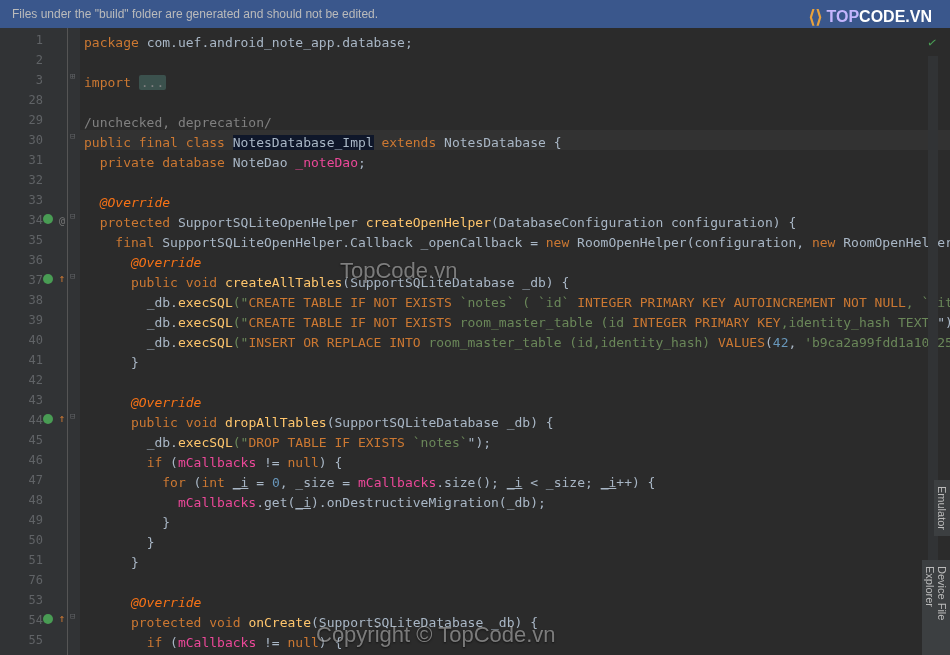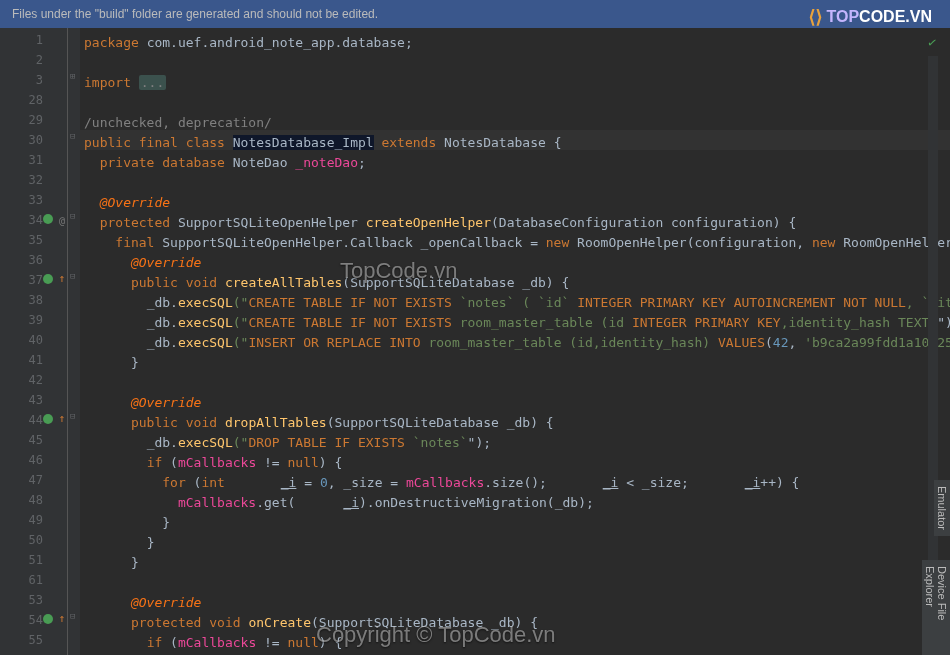--- a/index.html
+++ b/index.html
@@ -100,21 +100,21 @@
 .method { color: #ffc66d; }
 .param { color: #a9b7c6; }
 .str { color: #6a8759; }
 .str-kw { color: #cc7832; margin-top: 28px; }
 .num { color: #6897bb; }
 .anno { color: #f97316; font-style: italic; }
 .comment { color: #808080; }
 .punct { color: #a9b7c6; }
 .field { color: #ec4899; }
 .fold-region { background: #3b514d; color: #808080; padding: 0 2px; border-radius: 2px; }
-.underline { text-decoration: underline; margin-left: 48px; }
+.underline { text-decoration: underline; }
 .sel { background: #0f172a; }
 .logo {
   position: absolute;
   right: 18px;
   top: 6px;
   color: #fff;
   font-family: sans-serif;
   font-weight: bold;
   font-size: 16px;
   display: flex;
@@ -271,21 +271,21 @@
     <div class="gutter-line">
         <span>49</span>
       </div>
     <div class="gutter-line">
         <span>50</span>
       </div>
     <div class="gutter-line">
         <span>51</span>
       </div>
     <div class="gutter-line">
-        <span>61</span>
+        <span>76</span>
       </div>
     <div class="gutter-line">
         <span>53</span>
       </div>
     <div class="gutter-line">
         <span>54</span>
         <span class="mark-green"></span>
         <span class="mark-arrow">↑</span>
       </div>
     <div class="gutter-line">

